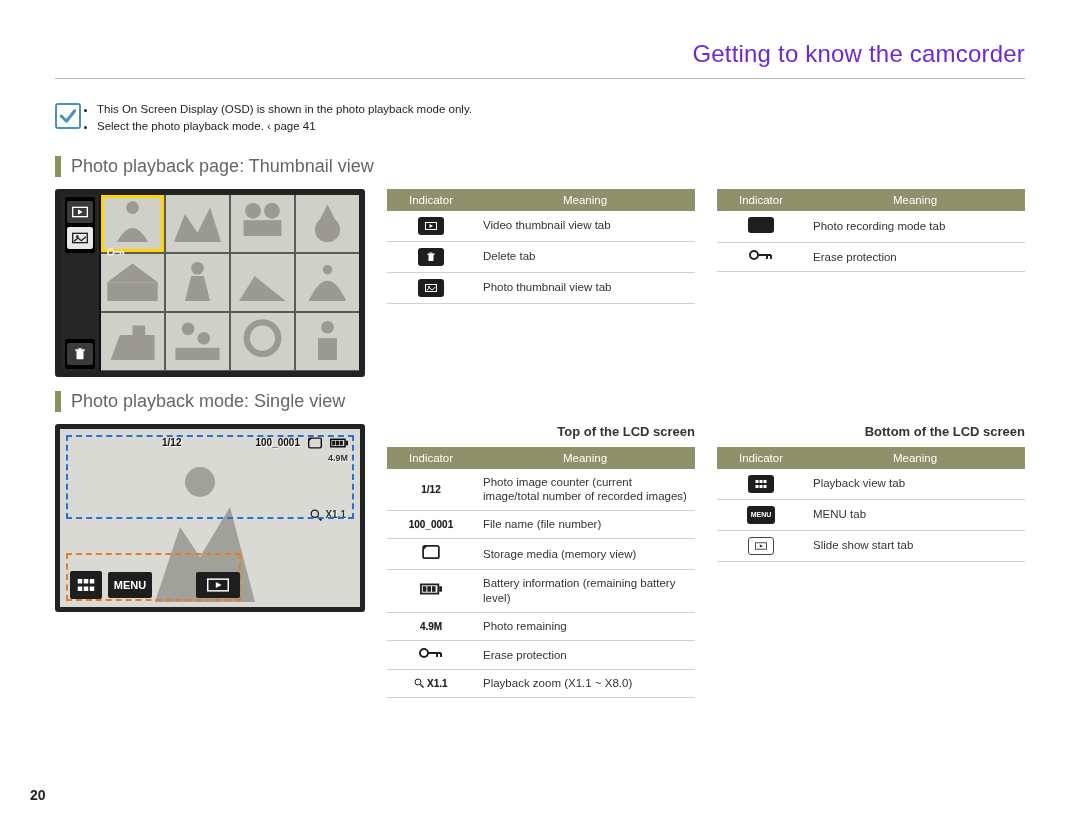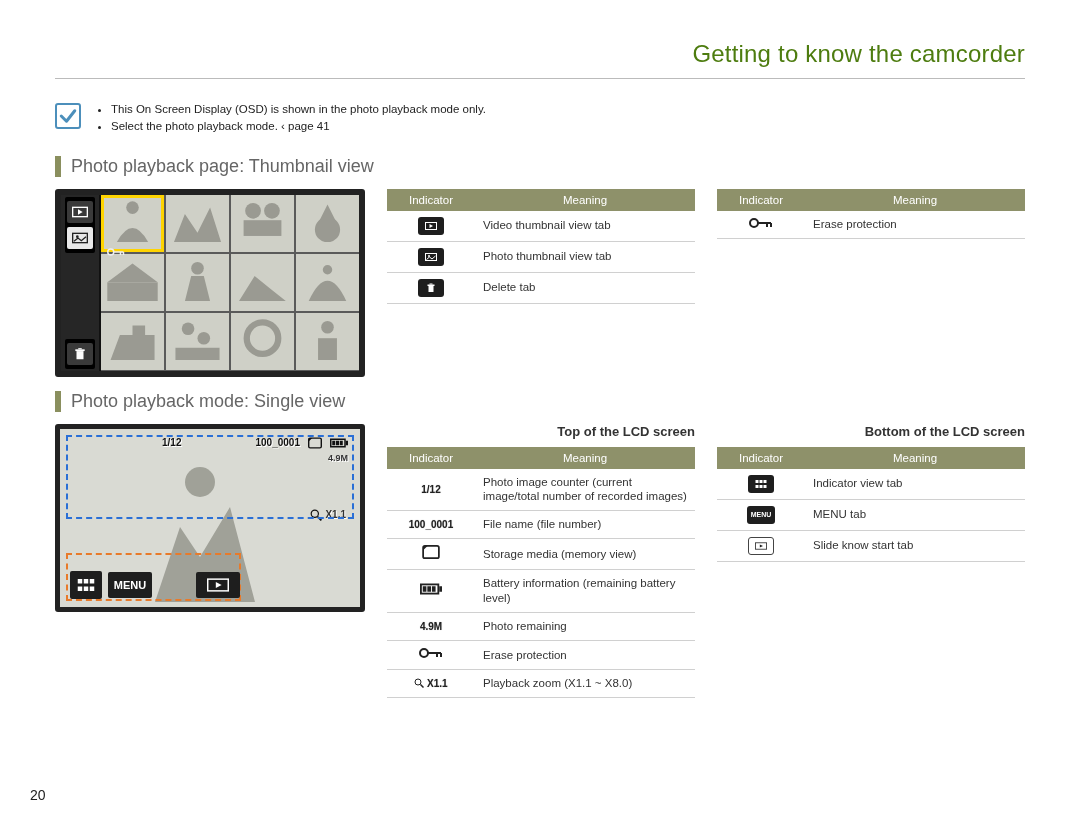--- a/index.html
+++ b/index.html
@@ -7,31 +7,30 @@
     font-family: Arial, Helvetica, sans-serif;
     color: #333;
     background: #fff;
     width: 1080px;
     padding: 40px 55px 30px 55px;
     font-size: 12px;
   }
   .chapter-title {
     text-align: right;
     font-size: 24px;
-    color: #4d7c0f;
+    color: #6d28d9;
     font-weight: 400;
     letter-spacing: 0.2px;
     border-bottom: 1px solid #bbb;
     padding-bottom: 10px;
     margin-bottom: 22px;
   }
   .note-row {
     display: flex;
     align-items: flex-start;
-    gap: 14px;
     margin-bottom: 20px;
   }
   .note-icon {
     width: 26px; height: 26px;
     border: 2px solid #4c8fbb;
     border-radius: 3px;
     display: flex;
     align-items: center;
     justify-content: center;
     flex-shrink: 0;
@@ -233,21 +232,21 @@
   .tab-box.t3 { width: 44px; height: 26px; font-size: 12px; margin-left: 38px; }
   .single-silh {
     position: absolute; left: 70px; top: 28px; width: 150px; height: 150px;
     fill: #a0a198;
   }
 
   .page-num {
     position: absolute;
     left: 30px; bottom: 22px;
     font-size: 14px;
-    font-weight: normal;
+    font-weight: bold;
     color: #222;
   }
 </style>
 </head>
 <body>
 
 <div class="chapter-title">Getting to know the camcorder</div>
 
 <div class="note-row">
   <div class="note-icon">
@@ -388,49 +387,53 @@
           <td class="ic"><span class="chip">
                   <svg viewBox="0 0 24 16">
                     <rect x="1" y="1" width="22" height="14" fill="none" stroke="#fff" stroke-width="2"></rect>
                     <polygon points="9,4 9,12 16,8" fill="#fff"></polygon>
                   </svg>
                 </span></td>
           <td>Video thumbnail view tab</td>
         </tr>
         <tr>
           <td class="ic"><span class="chip">
+                  <svg viewBox="0 0 20 20">
+                    <rect x="5" y="6" width="10" height="12" fill="#fff"></rect>
+                    <rect x="3" y="3" width="14" height="3" fill="#fff"></rect>
+                    <rect x="7" y="1" width="6" height="2" fill="#fff"></rect>
+                  </svg>
+                </span></td>
+          <td>Delete tab</td>
+        </tr>
+        <tr>
+          <td class="ic"><span class="chip">
                   <svg viewBox="0 0 24 16">
                     <rect x="1" y="1" width="22" height="14" fill="none" stroke="#fff" stroke-width="2"></rect>
                     <circle cx="8" cy="6" r="2" fill="#fff"></circle>
                     <polyline points="3,13 9,8 14,12 21,6" fill="none" stroke="#fff" stroke-width="2"></polyline>
                   </svg>
                 </span></td>
           <td>Photo thumbnail view tab</td>
         </tr>
-        <tr>
-          <td class="ic"><span class="chip">
-                  <svg viewBox="0 0 20 20">
-                    <rect x="5" y="6" width="10" height="12" fill="#fff"></rect>
-                    <rect x="3" y="3" width="14" height="3" fill="#fff"></rect>
-                    <rect x="7" y="1" width="6" height="2" fill="#fff"></rect>
-                  </svg>
-                </span></td>
-          <td>Delete tab</td>
-        </tr>
       </tbody>
         </table>
     </div>
 
     <div class="tbl-wrap">
       <table class="ind">
         <tbody>
             <tr>
               <th>Indicator</th>
               <th>Meaning</th>
             </tr>
+        <tr>
+          <td class="ic"><span class="chip" style="width:20px;height:16px;"></span></td>
+          <td>Photo recording mode tab</td>
+        </tr>
         <tr>
           <td class="ic"><span><svg width="24" height="12" viewBox="0 0 24 12">
                     <circle cx="5" cy="6" r="4" fill="none" stroke="#222" stroke-width="2"></circle>
                     <line x1="9" y1="6" x2="22" y2="6" stroke="#222" stroke-width="2"></line>
                     <line x1="18" y1="6" x2="18" y2="10" stroke="#222" stroke-width="2"></line>
                     <line x1="22" y1="6" x2="22" y2="10" stroke="#222" stroke-width="2"></line>
                   </svg></span></td>
           <td>Erase protection</td>
         </tr>
       </tbody>
@@ -569,34 +572,34 @@
           <td class="ic"><span class="chip">
                   <svg viewBox="0 0 24 18">
                     <rect x="1" y="1" width="6" height="6" fill="#fff"></rect>
                     <rect x="9" y="1" width="6" height="6" fill="#fff"></rect>
                     <rect x="17" y="1" width="6" height="6" fill="#fff"></rect>
                     <rect x="1" y="11" width="6" height="6" fill="#fff"></rect>
                     <rect x="9" y="11" width="6" height="6" fill="#fff"></rect>
                     <rect x="17" y="11" width="6" height="6" fill="#fff"></rect>
                   </svg>
                 </span></td>
-          <td>Indicator view tab</td>
+          <td>Playback view tab</td>
         </tr>
         <tr>
           <td class="ic"><span class="chip" style="font-size:7px;">MENU</span></td>
           <td>MENU tab</td>
         </tr>
         <tr>
           <td class="ic"><span class="chip white">
                   <svg viewBox="0 0 30 18">
                     <rect x="1" y="1" width="28" height="16" fill="none" stroke="#222" stroke-width="2"></rect>
                     <polygon points="12,5 12,13 20,9" fill="#222"></polygon>
                   </svg>
                 </span></td>
-          <td>Slide know start tab</td>
+          <td>Slide show start tab</td>
         </tr>
       </tbody>
         </table>
     </div>
   </div>
 </div>
 
 <div class="page-num">20</div>
 
 </body></html>

